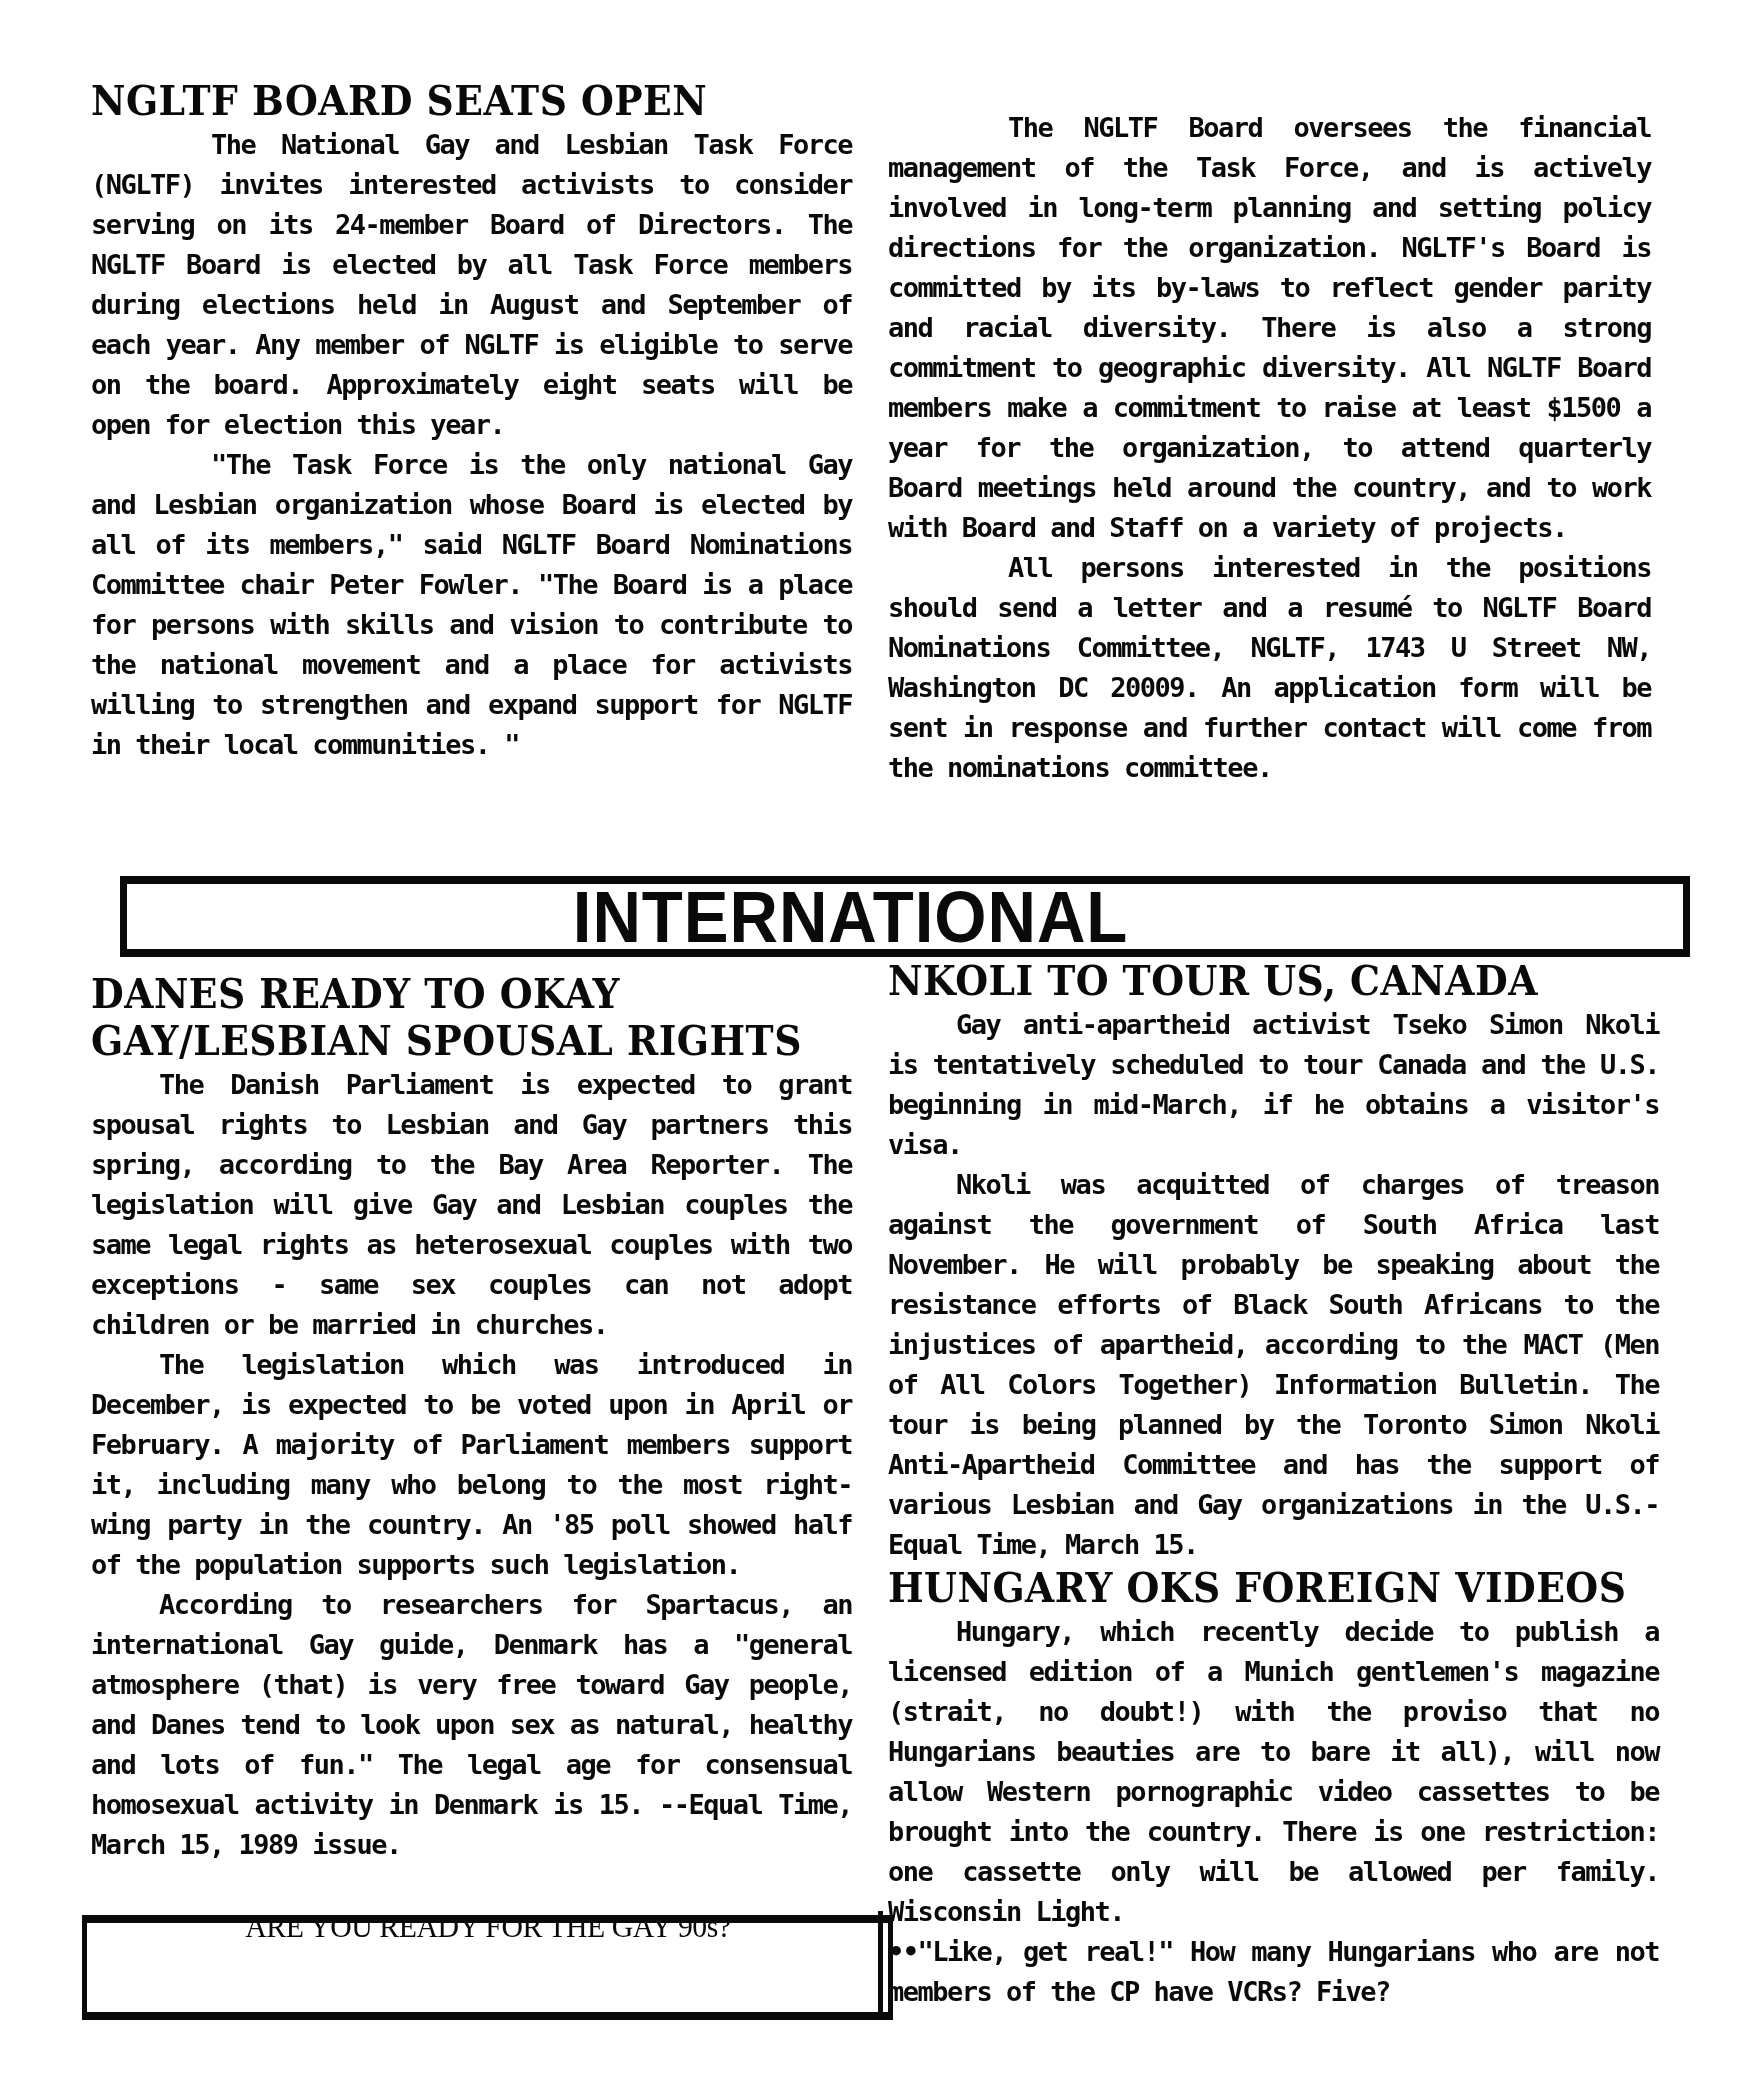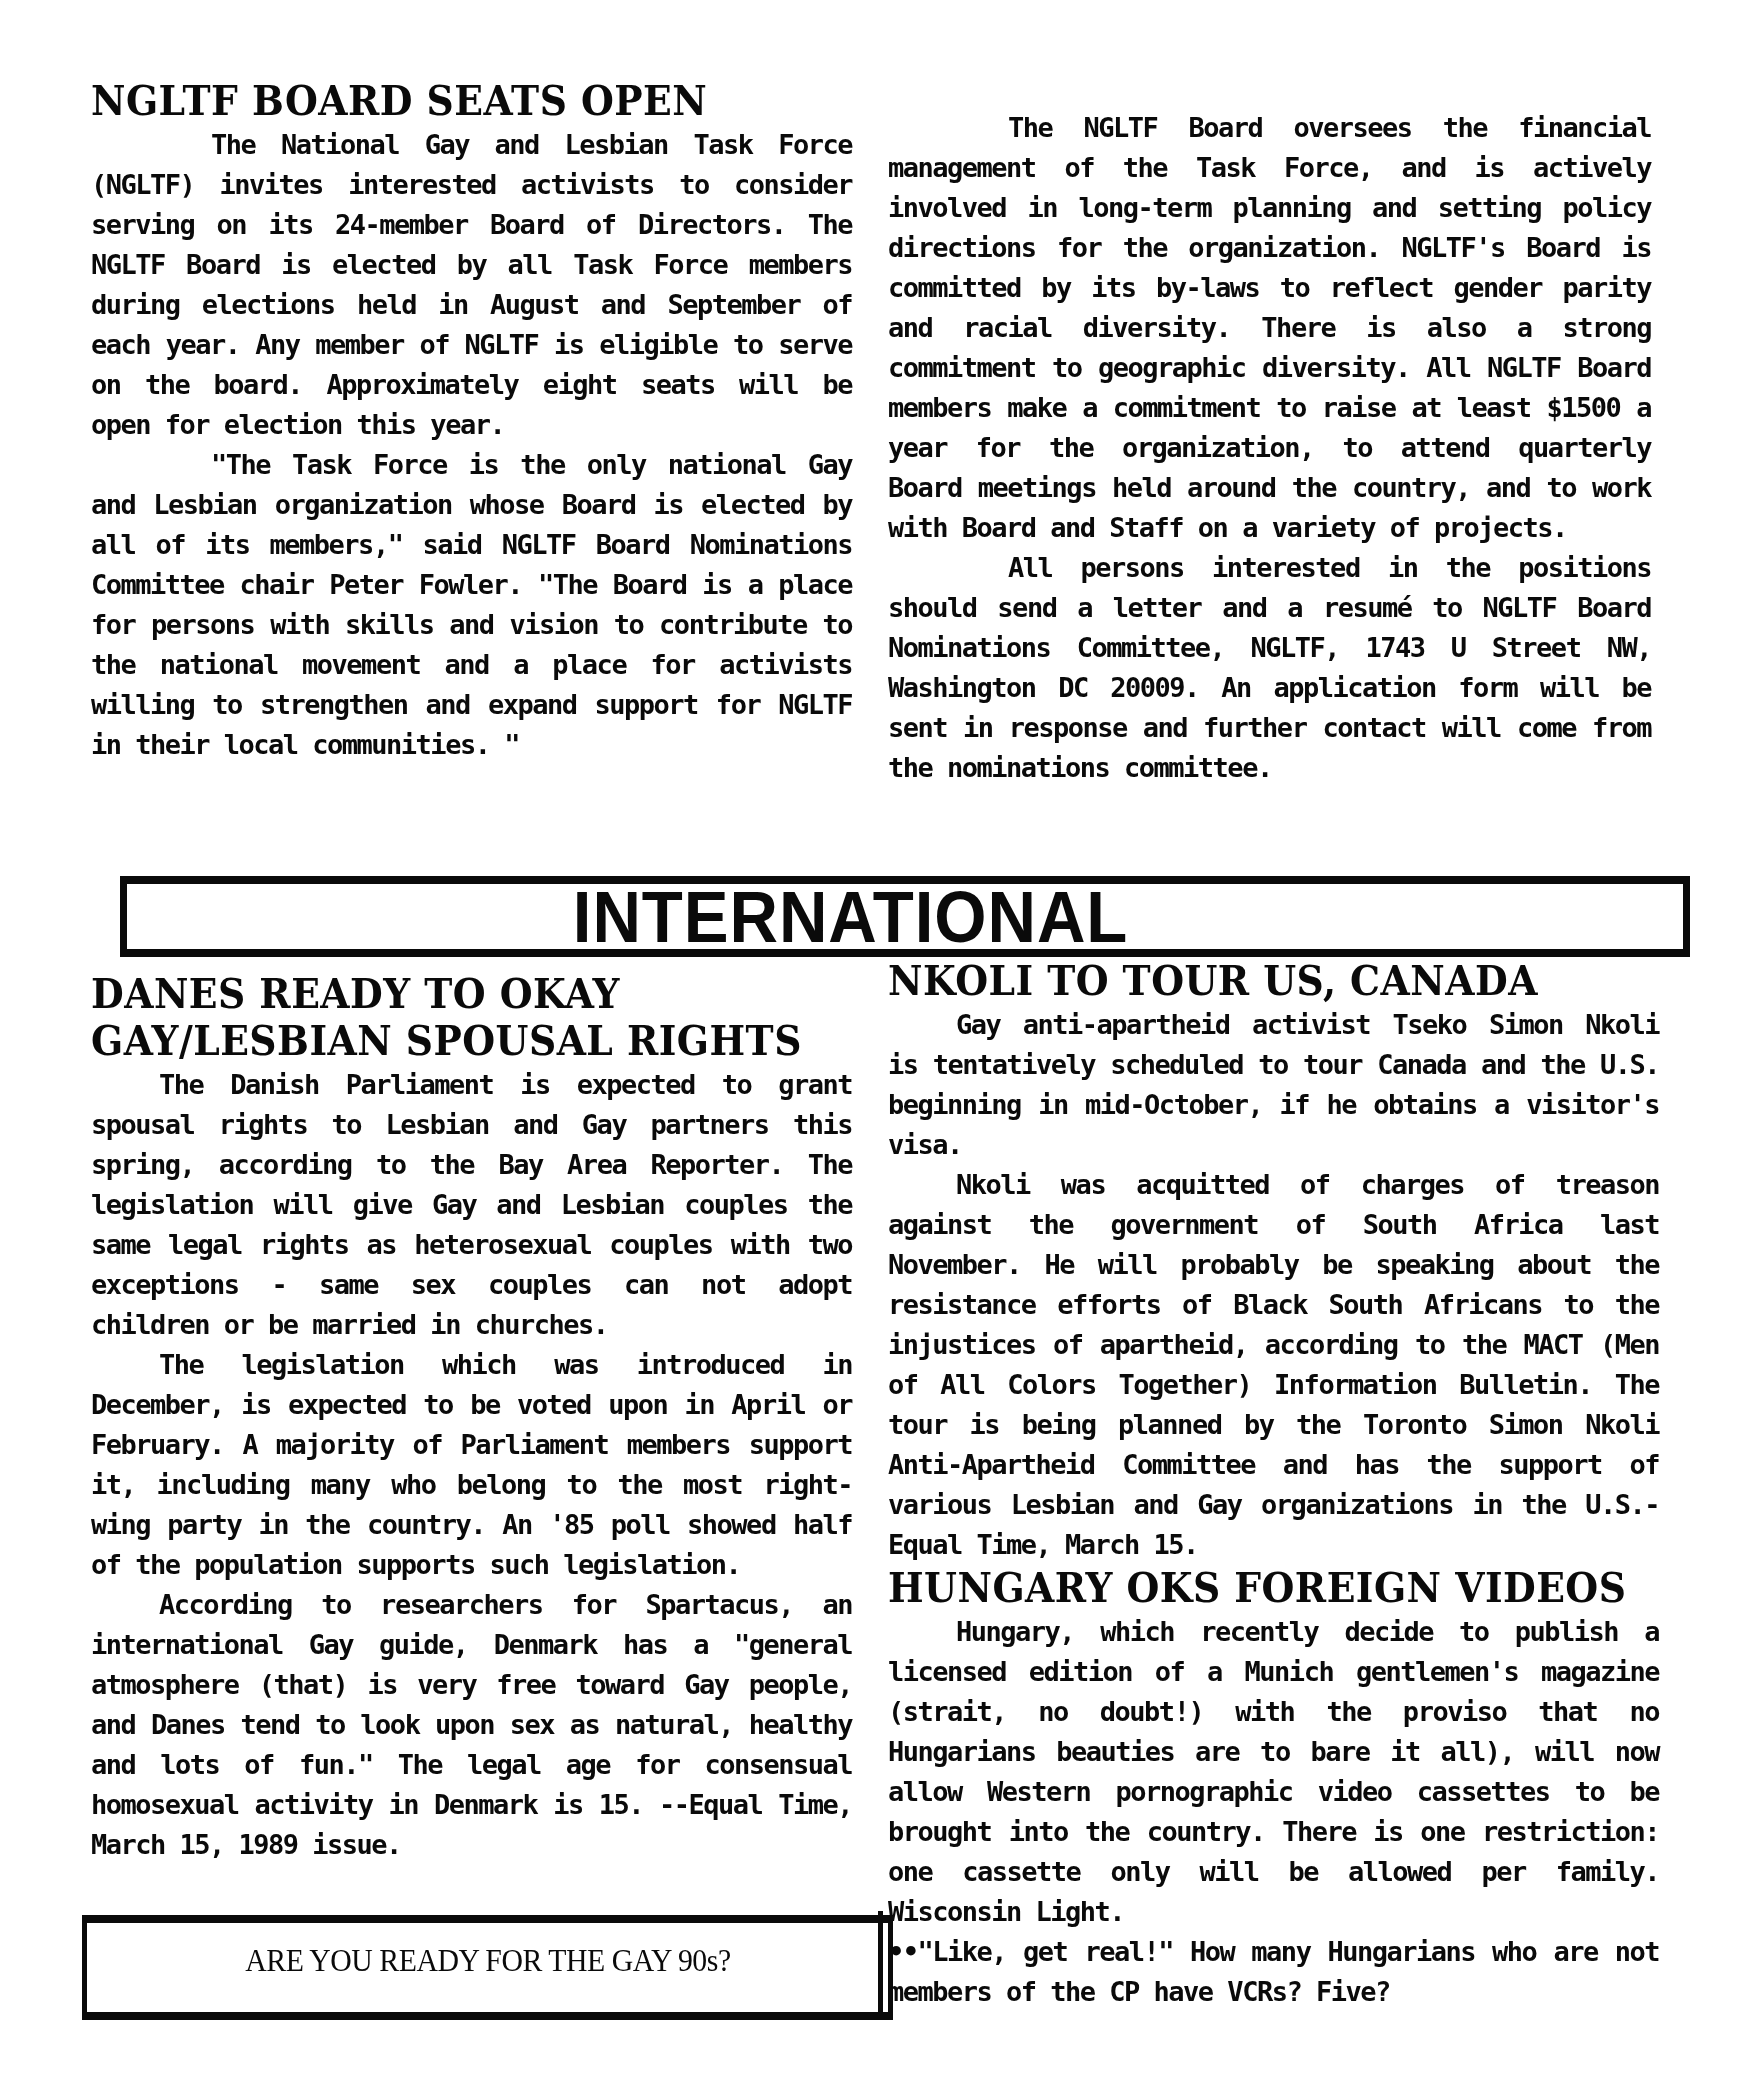--- a/index.html
+++ b/index.html
@@ -41,21 +41,21 @@
   #international-banner .banner-label {
     font-family: "Liberation Sans", sans-serif; font-weight: bold;
     font-size: 73px; line-height: 1; letter-spacing: 1px;
     transform: scaleX(0.92) translateX(-59px);
   }
   #gay90s-box {
     position: absolute; left: 82px; top: 1915px; width: 811px; height: 105px;
     box-sizing: border-box;
     border-top: 8.8px solid #0a0a0a; border-bottom: 8.8px solid #0a0a0a;
     border-left: 5.9px solid #0a0a0a; border-right: 5.9px solid #0a0a0a;
-    display: flex; align-items: center; justify-content: center;
+    display: flex; justify-content: center;
   }
   #gay90s-box .box-label {
     font-family: "Liberation Serif", "DejaVu Serif", serif;
     font-size: 32px; letter-spacing: -0.5px; margin-top: -14.6px;
     transform: scaleX(0.93);
   }
   #hungary-bracket {
     position: absolute; left: 878px; top: 1911px; width: 4.9px; height: 102px;
     background: #0a0a0a;
   }
@@ -92,21 +92,21 @@
   </div>
 </div>
 
 <div id="gay90s-box">
   <span class="box-label">ARE YOU READY FOR THE GAY 90s?</span>
 </div>
 
 <div class="col" id="col-bot-right">
   <h2 class="headline">NKOLI TO TOUR US, CANADA</h2>
   <div class="body-text">
-    <p class="para indent-sm">Gay anti-apartheid activist Tseko Simon Nkoli is tentatively scheduled to tour Canada and the U.S. beginning in mid-October, if he obtains a visitor's visa.</p>
+    <p class="para indent-sm">Gay anti-apartheid activist Tseko Simon Nkoli is tentatively scheduled to tour Canada and the U.S. beginning in mid-March, if he obtains a visitor's visa.</p>
     <p class="para indent-sm"><span>Nkoli was acquitted of charges of treason against the government of South Africa last November. He will probably be speaking about the resistance efforts of Black South Africans to the injustices of apartheid, according to the </span><span class="ul">MACT</span><span> (Men of All Colors Together) </span><span class="ul">Information Bulletin</span><span>. The tour is being planned by the Toronto Simon Nkoli Anti-Apartheid Committee and has the support of various Lesbian and Gay organizations in the U.S.-</span><span class="ul">Equal Time</span><span>, March 15.</span></p>
   </div>
   <h2 class="headline">HUNGARY OKS FOREIGN VIDEOS</h2>
   <div class="body-text">
     <p class="para indent-sm"><span>Hungary, which recently decide to publish a licensed edition of a Munich gentlemen's magazine (strait, no doubt!) with the proviso that no Hungarians beauties are to bare it all), will now allow Western pornographic video cassettes to be brought into the country.  There is one restriction: one cassette only will be allowed per family. </span><span class="ul">Wisconsin Light</span><span>.</span></p>
     <p class="para">••"Like, get real!" How many Hungarians who are not members of the CP have VCRs? Five?</p>
   </div>
 </div>
 <div id="hungary-bracket"></div>
 

